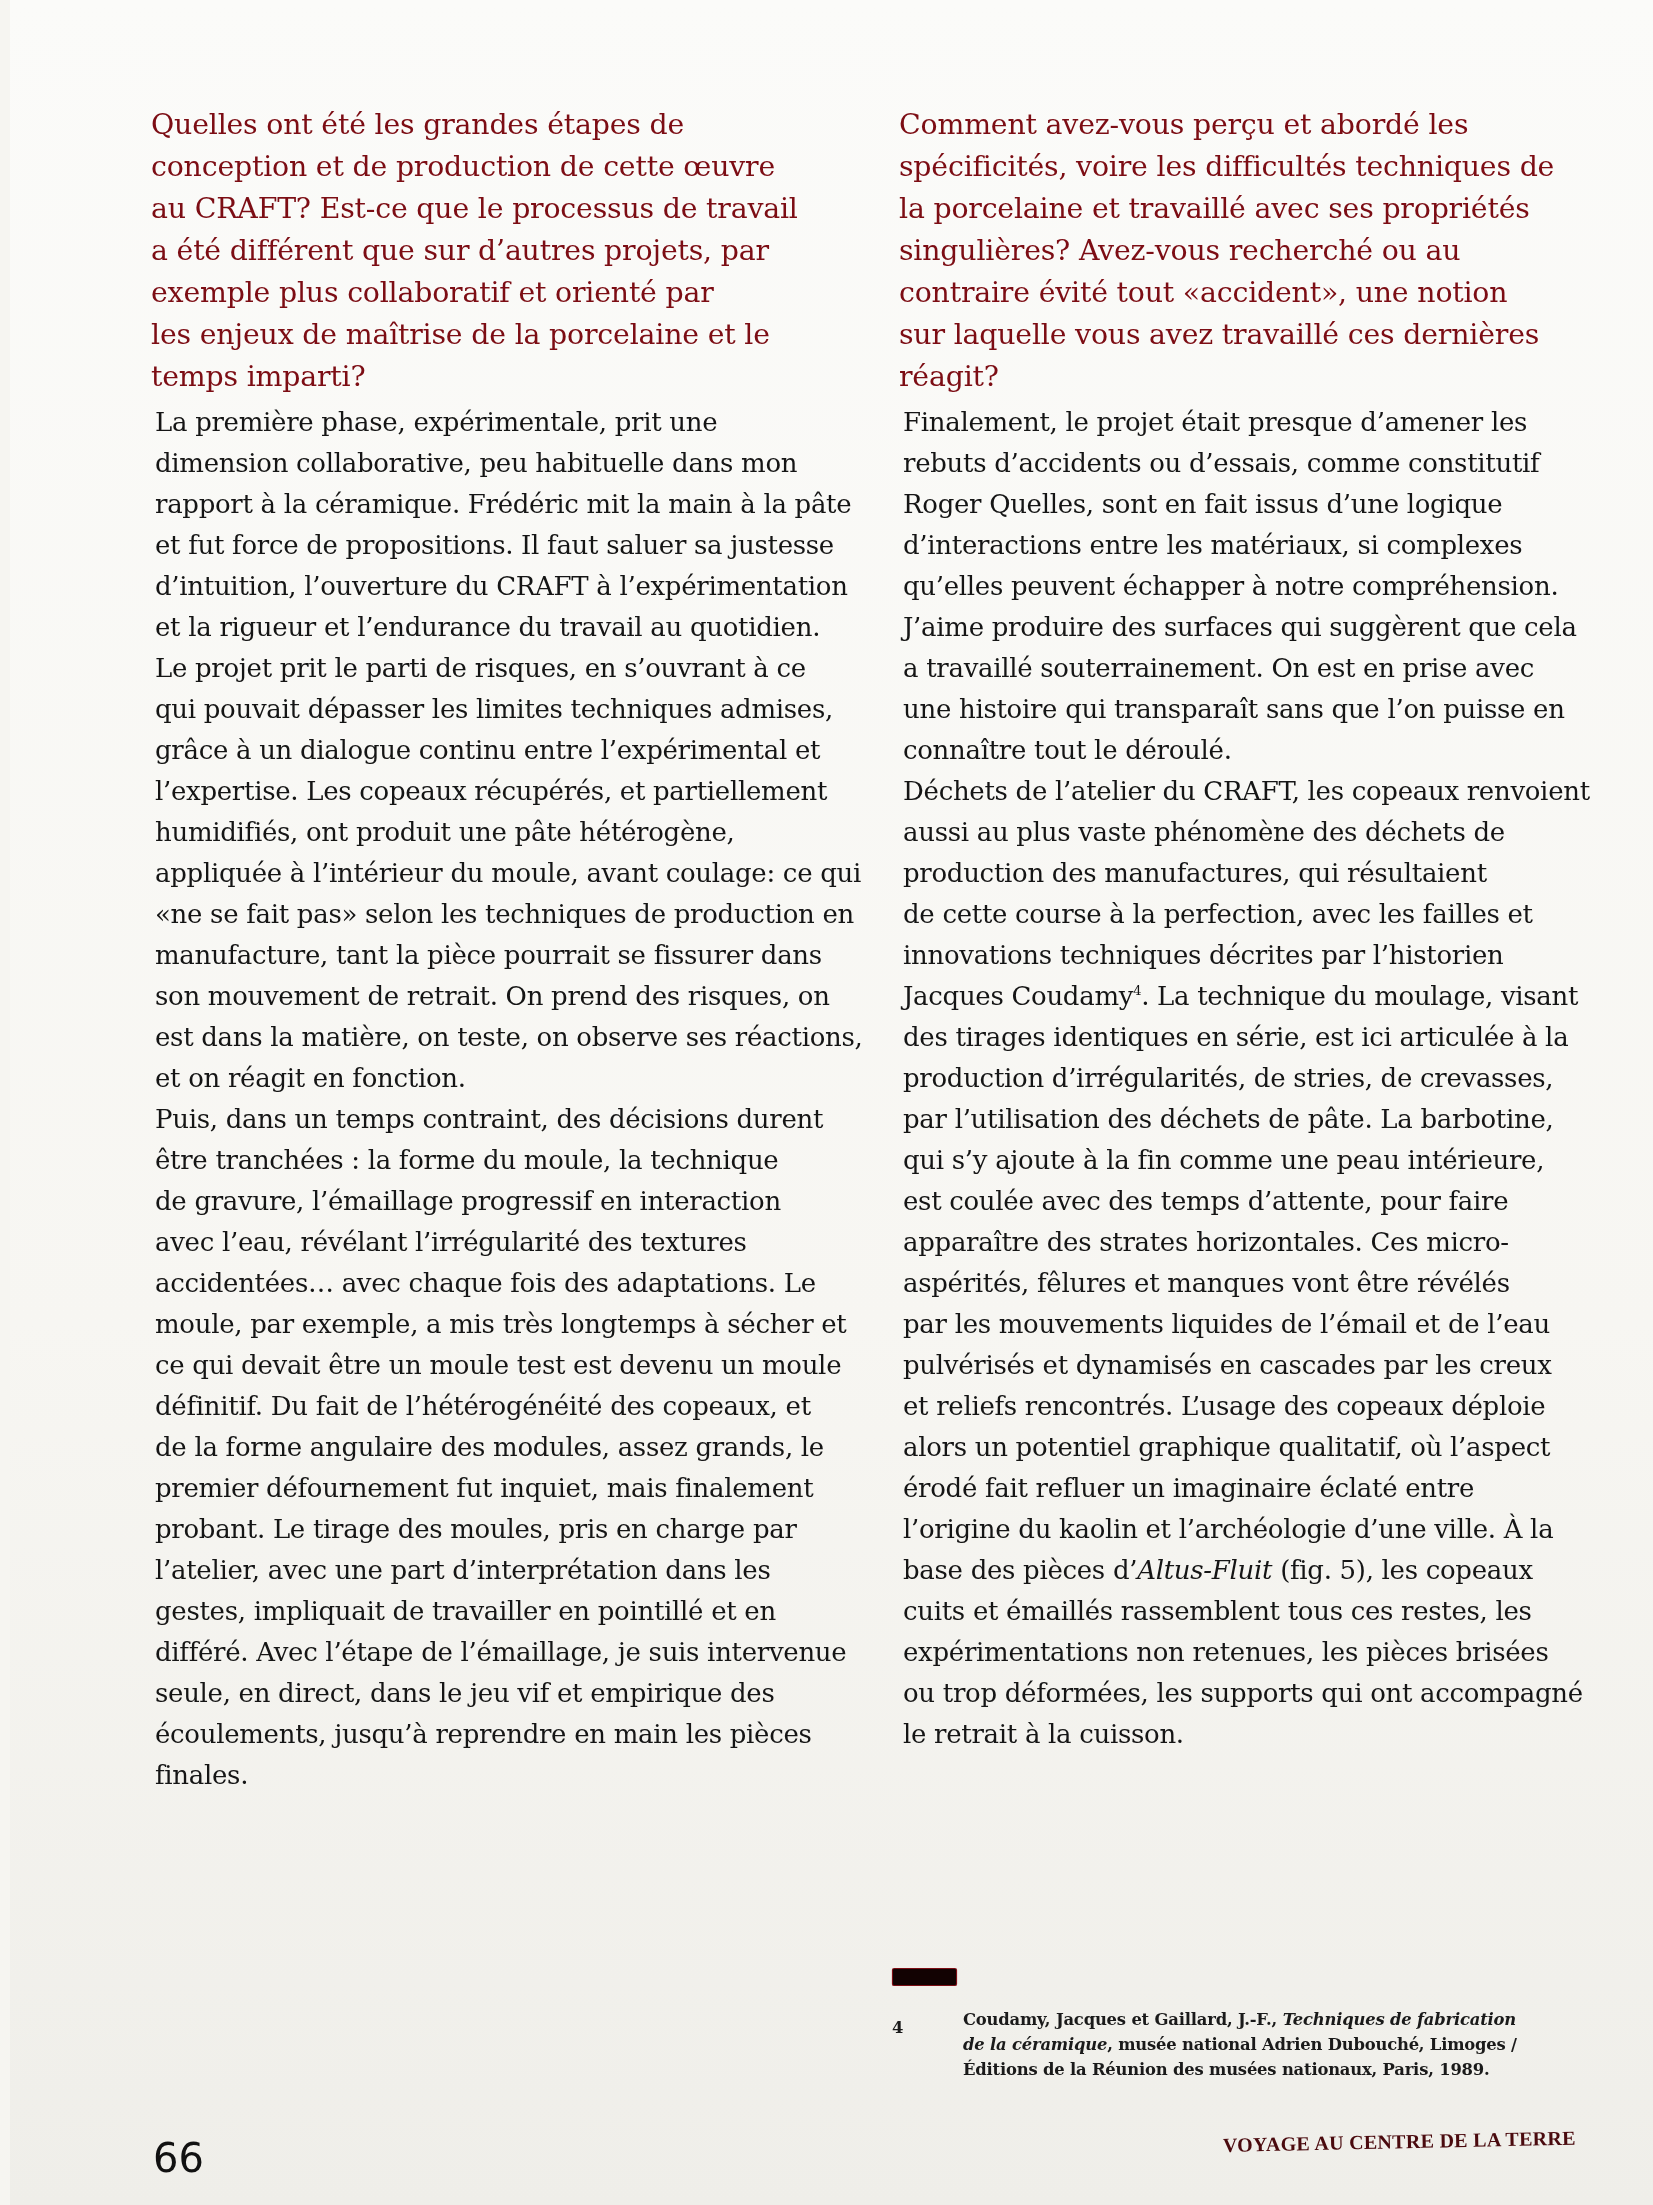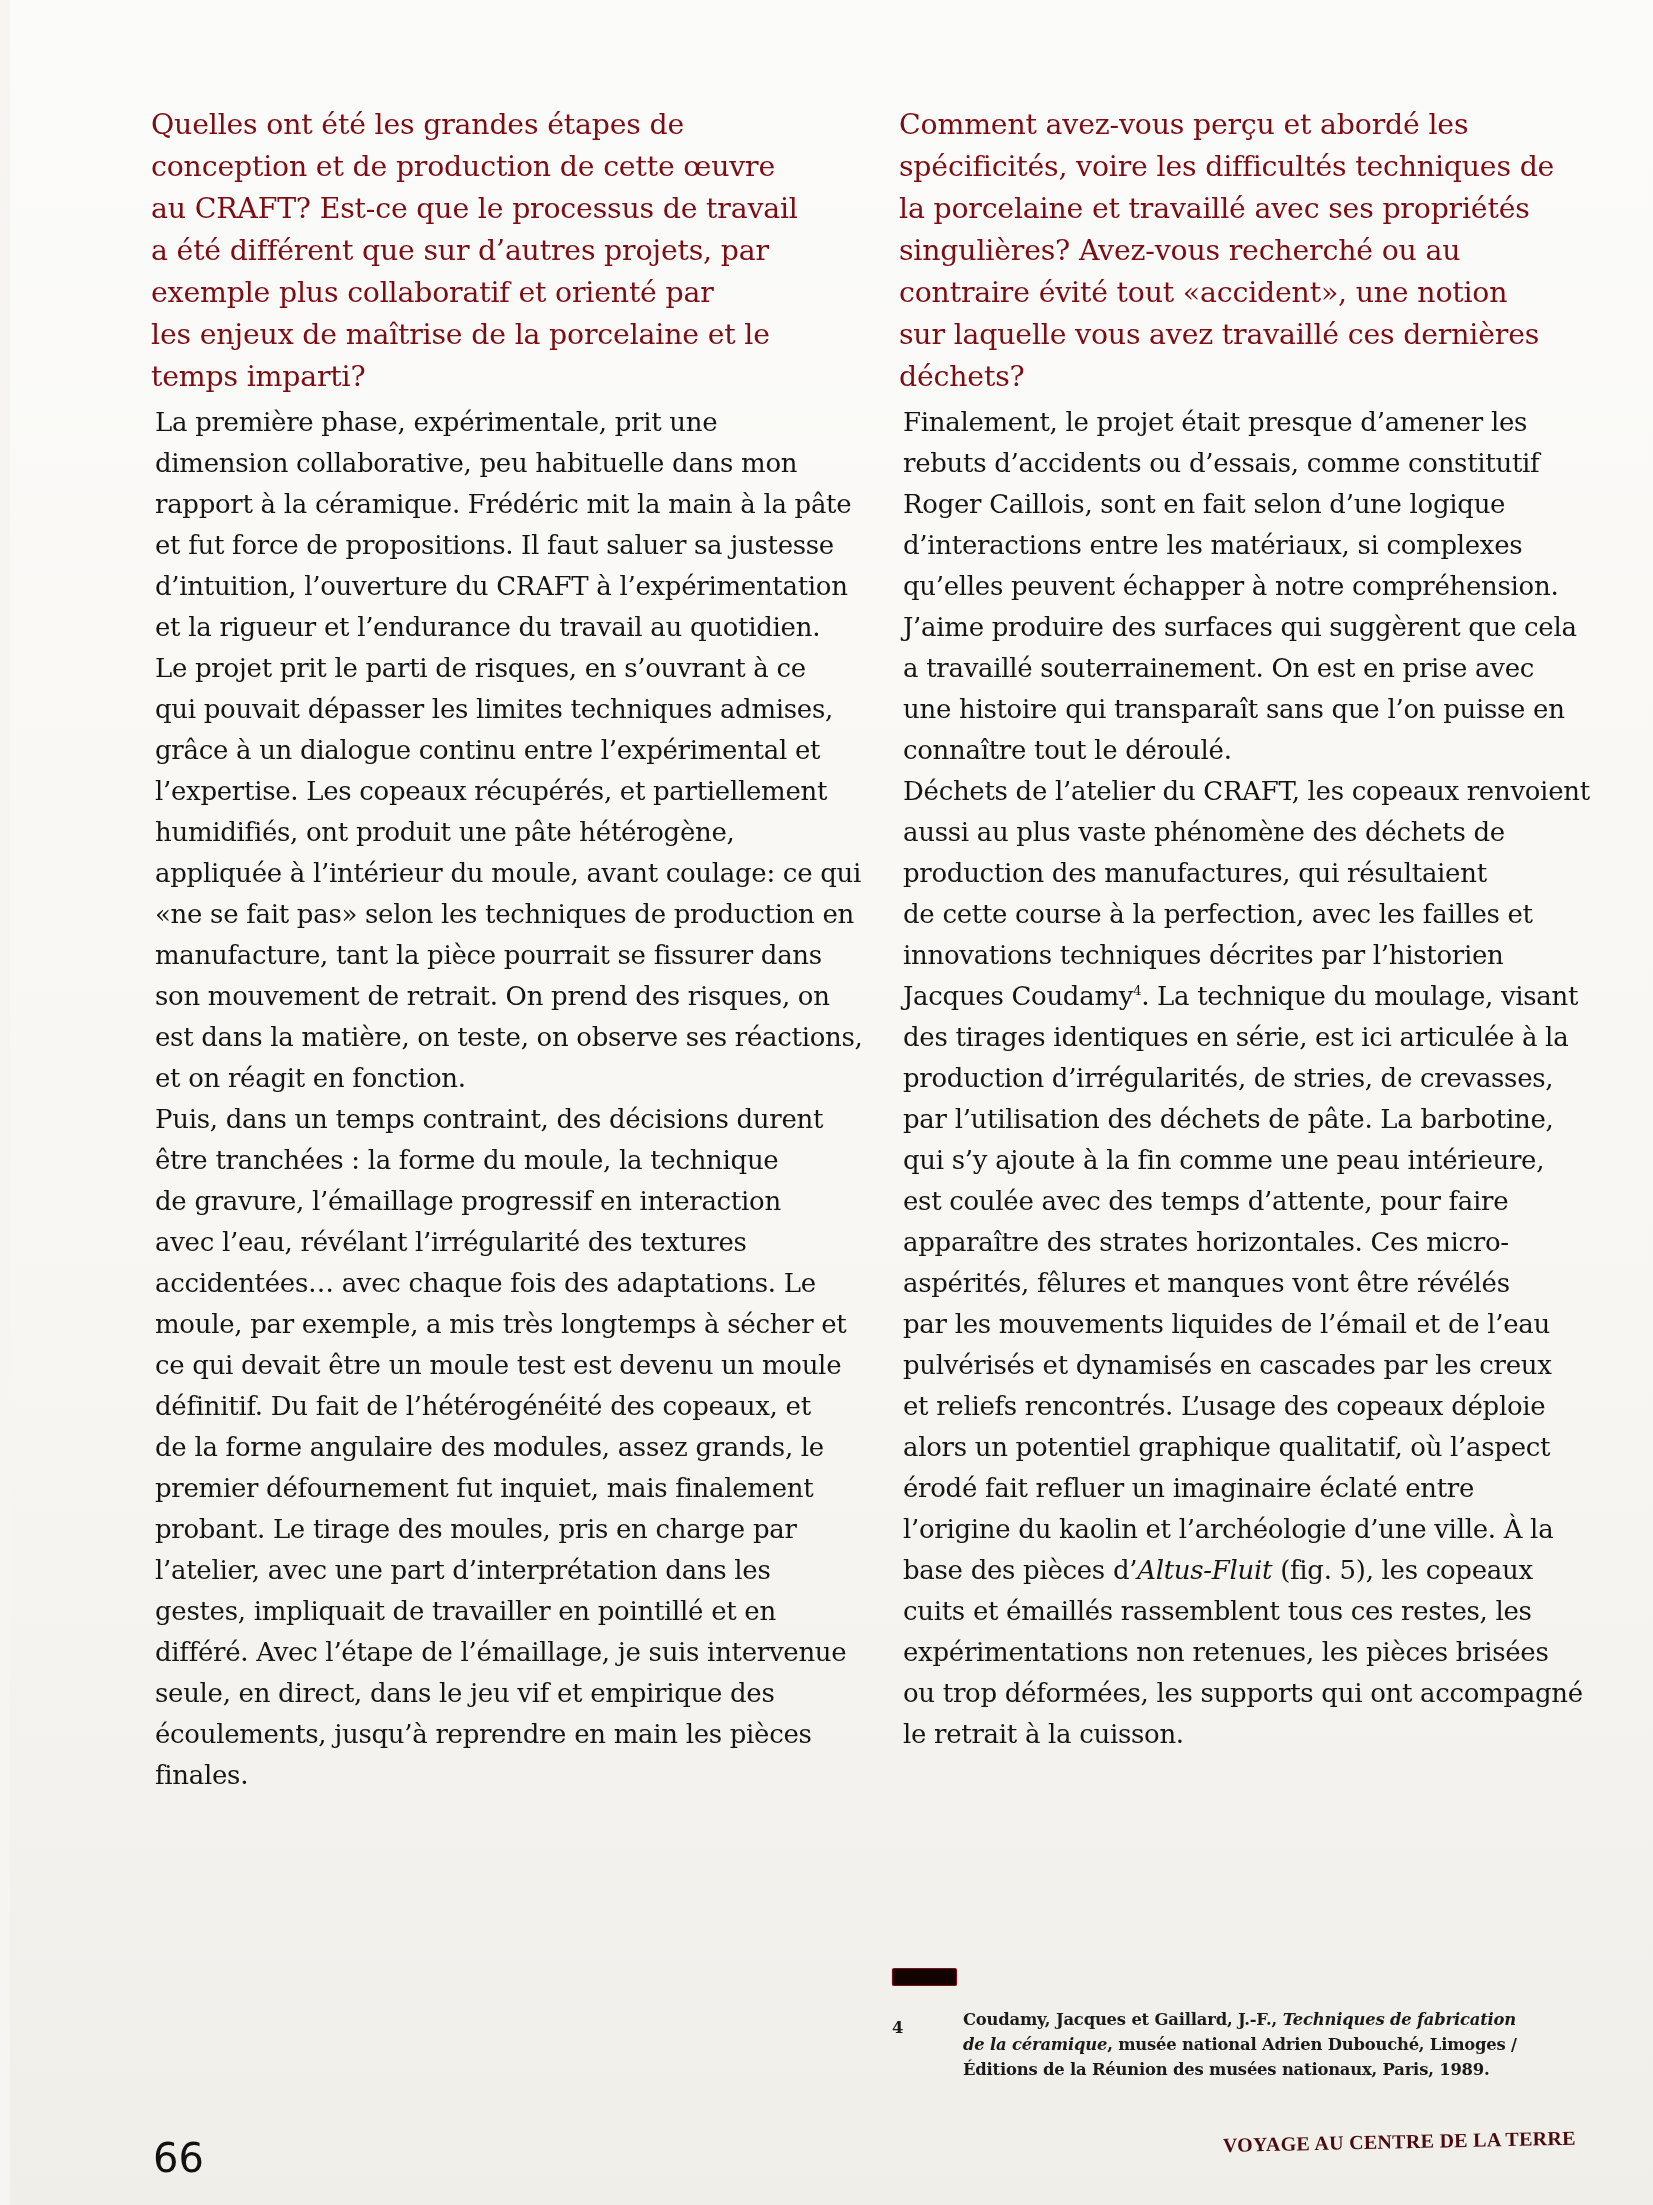--- a/index.html
+++ b/index.html
@@ -172,28 +172,28 @@
   </div>
 
   <div class="column col-right">
     <h2 class="question">
       <span class="line">Comment avez-vous perçu et abordé les</span>
       <span class="line">spécificités, voire les difficultés techniques de</span>
       <span class="line">la porcelaine et travaillé avec ses propriétés</span>
       <span class="line">singulières? Avez-vous recherché ou au</span>
       <span class="line">contraire évité tout «accident», une notion</span>
       <span class="line">sur laquelle vous avez travaillé ces dernières</span>
-      <span class="line">déchets?</span>
+      <span class="line">réagit?</span>
     </h2>
 
     <div class="body-text">
       <p class="paragraph">
         <span class="line">Finalement, le projet était presque d’amener les</span>
         <span class="line">rebuts d’accidents ou d’essais, comme constitutif</span>
-        <span class="line">Roger Caillois, sont en fait selon d’une logique</span>
+        <span class="line">Roger Quelles, sont en fait issus d’une logique</span>
         <span class="line">d’interactions entre les matériaux, si complexes</span>
         <span class="line">qu’elles peuvent échapper à notre compréhension.</span>
         <span class="line">J’aime produire des surfaces qui suggèrent que cela</span>
         <span class="line">a travaillé souterrainement. On est en prise avec</span>
         <span class="line">une histoire qui transparaît sans que l’on puisse en</span>
         <span class="line">connaître tout le déroulé.</span>
       </p>
       <p class="paragraph">
         <span class="line">Déchets de l’atelier du CRAFT, les copeaux renvoient</span>
         <span class="line">aussi au plus vaste phénomène des déchets de</span>

